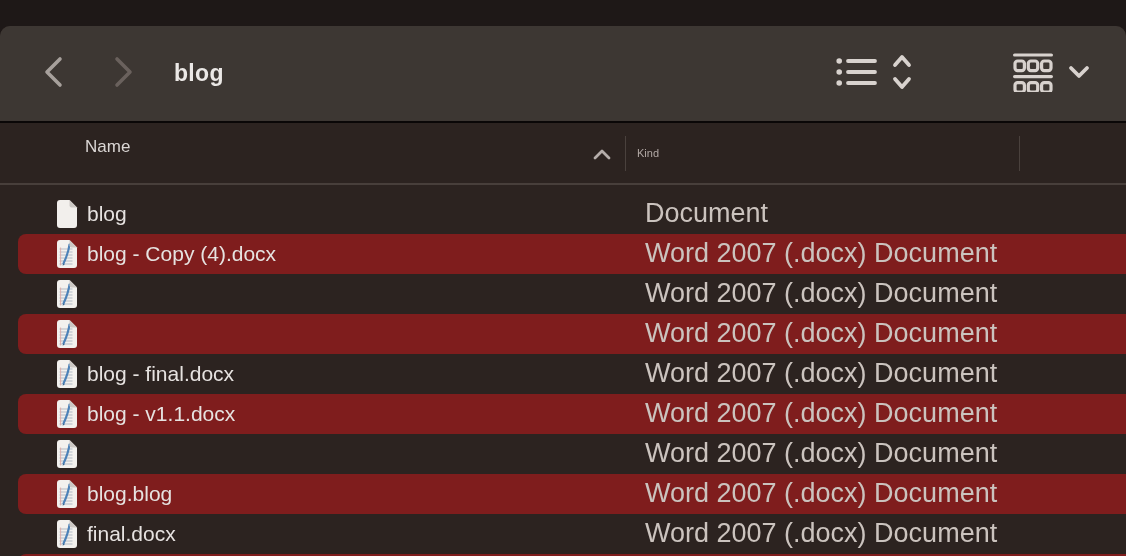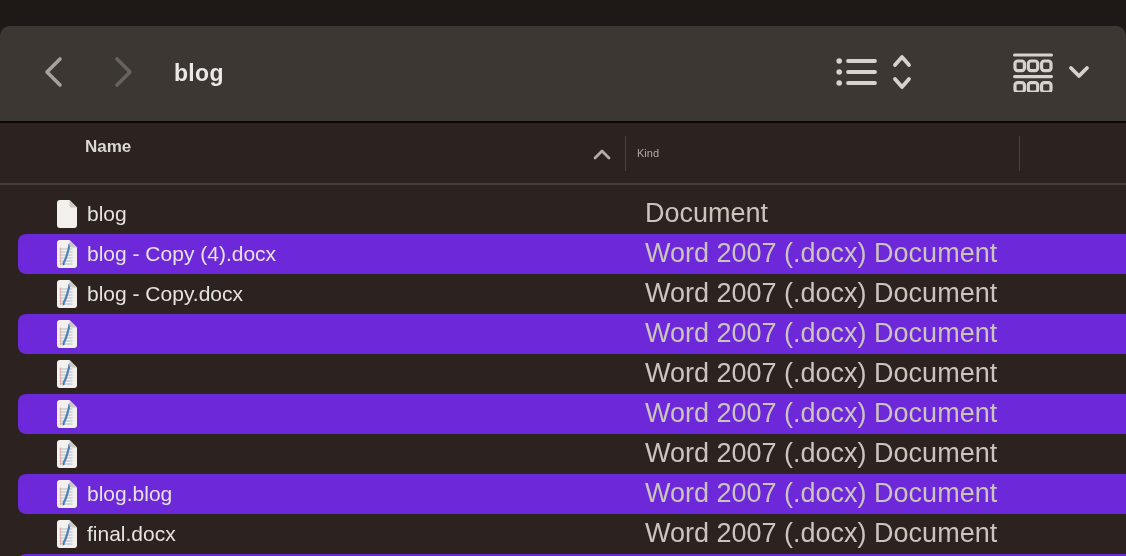--- a/index.html
+++ b/index.html
@@ -49,21 +49,21 @@
 
   
   .header-row {
     position: relative;
     height: 60px;
     background: #2c2320;
   }
   .col-name-label {
     position: absolute; left: 85px; top: 0; height: 48px;
     display: flex; align-items: center;
-    font-size: 17px; font-weight: bold; color: #dbd7d5;
+    font-size: 17px; font-weight: normal; color: #dbd7d5;
   }
   .sort-indicator {
     position: absolute; left: 592px; top: 24px;
   }
   .col-kind-label {
     position: absolute; left: 637px; top: 0; height: 60px;
     display: flex; align-items: center;
     font-size: 11px; color: #b1a8a4;
   }
   .vdiv {
@@ -81,21 +81,21 @@
     background: #2c2320;
   }
   .file-row {
     position: relative;
     height: 40px;
     margin-left: 18px;
     display: flex; align-items: center;
     padding-left: 36px;
   }
   .file-row.striped, .trailing-stripe {
-    background: #6d28d9;
+    background: #7f1d1d;
     border-radius: 8px 0 0 8px;
   }
   .trailing-stripe { height: 40px; margin-left: 18px; }
   .doc-icon { flex: 0 0 auto; width: 24px; height: 30px; margin-right: 9px; }
   .cell-name {
     font-size: 21px; color: #e6e2e0;
     white-space: nowrap;
   }
   .cell-kind {
     position: absolute; left: 627px; top: 0; height: 40px;
@@ -232,21 +232,20 @@
           <line x1="5.5" y1="19" x2="18.5" y2="19"></line>
           <line x1="5.5" y1="22" x2="18.5" y2="22"></line>
           <line x1="5.5" y1="25" x2="18.5" y2="25"></line>
         </g>
         <line x1="6.6" y1="8.5" x2="6.6" y2="26.5" stroke="#dcaaa6" stroke-width="0.9"></line>
         <path d="M15.5 5.5 C 14.8 11, 12.5 18, 9.5 24.5" fill="none" stroke="#4d82b8" stroke-width="2.1" stroke-linecap="round"></path>
         <path d="M9.5 24.5 l-0.9 2.2 2-1.2 z" fill="#2f5d8c"></path>
         <path d="M15.5 1 l7.5 7.5 h-5.5 a2 2 0 0 1 -2 -2 z" fill="#cdc9c5"></path>
       </svg>
     </span>
-    <span class="cell-name">blog - Copy.docx</span>
     <span class="cell-kind">Word 2007 (.docx) Document</span>
   </div>
       <div class="file-row striped">
 
     <span class="doc-icon">
       <svg width="24" height="30" viewBox="0 0 24 30">
         <path d="M3 4 a3 3 0 0 1 3-3 h9.5 l7.5 7.5 v17.5 a3 3 0 0 1 -3 3 h-14 a3 3 0 0 1 -3 -3 z" fill="#f3f1ee"></path>
         <g stroke="#b9c0ca" stroke-width="1.1">
           <line x1="5.5" y1="10" x2="18.5" y2="10"></line>
           <line x1="5.5" y1="13" x2="18.5" y2="13"></line>
@@ -275,20 +274,21 @@
           <line x1="5.5" y1="19" x2="18.5" y2="19"></line>
           <line x1="5.5" y1="22" x2="18.5" y2="22"></line>
           <line x1="5.5" y1="25" x2="18.5" y2="25"></line>
         </g>
         <line x1="6.6" y1="8.5" x2="6.6" y2="26.5" stroke="#dcaaa6" stroke-width="0.9"></line>
         <path d="M15.5 5.5 C 14.8 11, 12.5 18, 9.5 24.5" fill="none" stroke="#4d82b8" stroke-width="2.1" stroke-linecap="round"></path>
         <path d="M9.5 24.5 l-0.9 2.2 2-1.2 z" fill="#2f5d8c"></path>
         <path d="M15.5 1 l7.5 7.5 h-5.5 a2 2 0 0 1 -2 -2 z" fill="#cdc9c5"></path>
       </svg>
     </span>
+    <span class="cell-name">blog - final.docx</span>
     <span class="cell-kind">Word 2007 (.docx) Document</span>
   </div>
       <div class="file-row striped">
 
     <span class="doc-icon">
       <svg width="24" height="30" viewBox="0 0 24 30">
         <path d="M3 4 a3 3 0 0 1 3-3 h9.5 l7.5 7.5 v17.5 a3 3 0 0 1 -3 3 h-14 a3 3 0 0 1 -3 -3 z" fill="#f3f1ee"></path>
         <g stroke="#b9c0ca" stroke-width="1.1">
           <line x1="5.5" y1="10" x2="18.5" y2="10"></line>
           <line x1="5.5" y1="13" x2="18.5" y2="13"></line>
@@ -296,20 +296,21 @@
           <line x1="5.5" y1="19" x2="18.5" y2="19"></line>
           <line x1="5.5" y1="22" x2="18.5" y2="22"></line>
           <line x1="5.5" y1="25" x2="18.5" y2="25"></line>
         </g>
         <line x1="6.6" y1="8.5" x2="6.6" y2="26.5" stroke="#dcaaa6" stroke-width="0.9"></line>
         <path d="M15.5 5.5 C 14.8 11, 12.5 18, 9.5 24.5" fill="none" stroke="#4d82b8" stroke-width="2.1" stroke-linecap="round"></path>
         <path d="M9.5 24.5 l-0.9 2.2 2-1.2 z" fill="#2f5d8c"></path>
         <path d="M15.5 1 l7.5 7.5 h-5.5 a2 2 0 0 1 -2 -2 z" fill="#cdc9c5"></path>
       </svg>
     </span>
+    <span class="cell-name">blog - v1.1.docx</span>
     <span class="cell-kind">Word 2007 (.docx) Document</span>
   </div>
       <div class="file-row">
 
     <span class="doc-icon">
       <svg width="24" height="30" viewBox="0 0 24 30">
         <path d="M3 4 a3 3 0 0 1 3-3 h9.5 l7.5 7.5 v17.5 a3 3 0 0 1 -3 3 h-14 a3 3 0 0 1 -3 -3 z" fill="#f3f1ee"></path>
         <g stroke="#b9c0ca" stroke-width="1.1">
           <line x1="5.5" y1="10" x2="18.5" y2="10"></line>
           <line x1="5.5" y1="13" x2="18.5" y2="13"></line>

